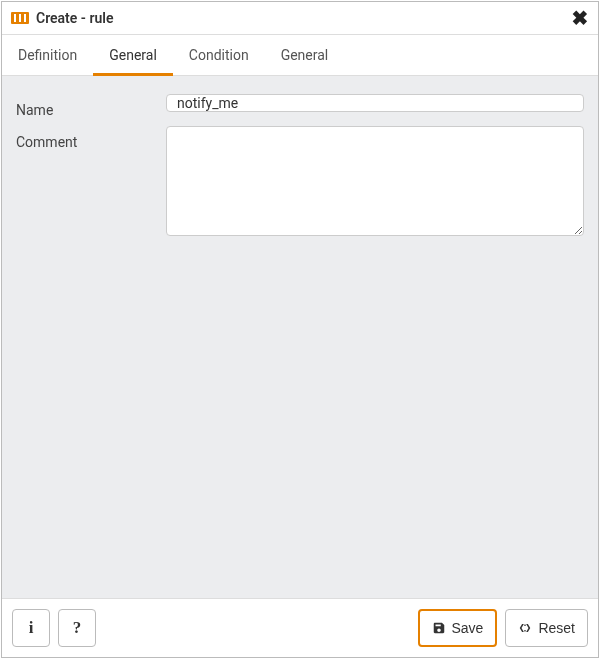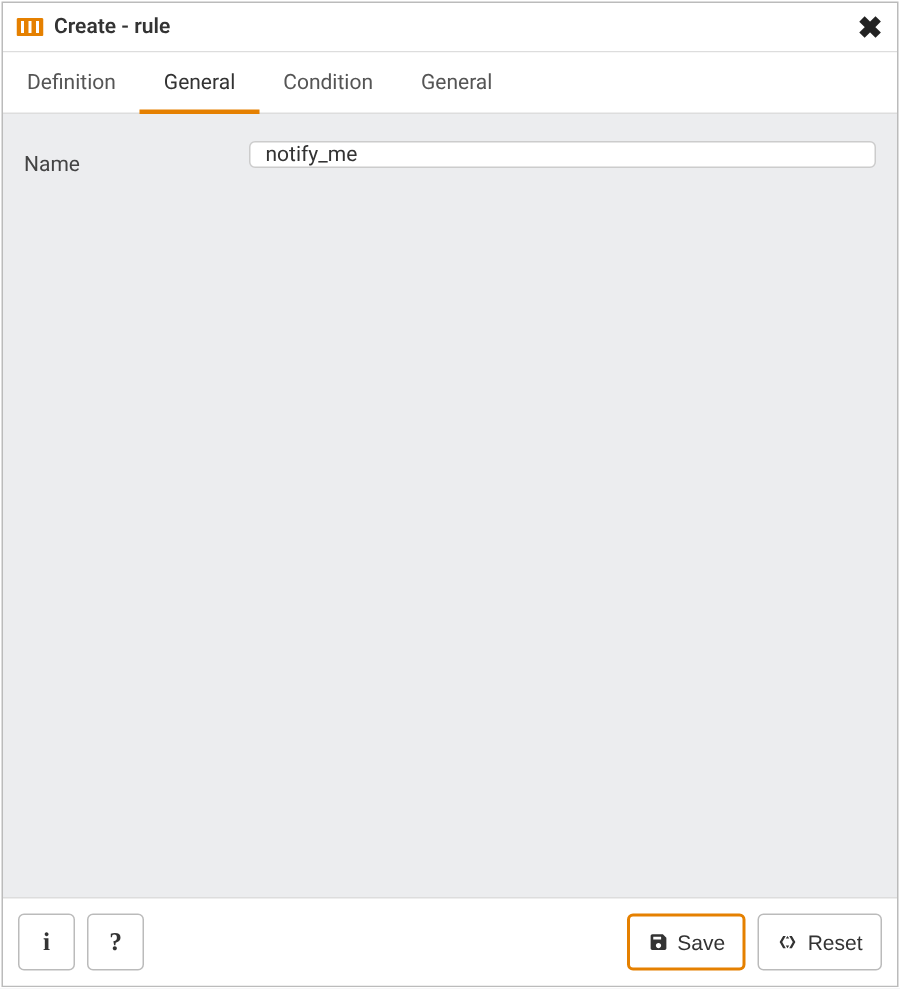--- a/index.html
+++ b/index.html
@@ -171,20 +171,26 @@
     <div class="tab"><span>General</span></div>
   </div>
 
   <div class="form-body">
     <div class="form-row">
       <div class="form-label">Name</div>
       <div class="form-control">
         <input class="input-text" type="text" value="notify_me" style="">
       </div>
     </div>
+    <div class="form-row">
+      <div class="form-label">Comment</div>
+      <div class="form-control">
+        <textarea class="input-textarea" style=""></textarea>
+      </div>
+    </div>
   </div>
 
   <div class="footer">
     <button class="btn btn-icon-only">
       <span>i</span>
     </button>
     <button class="btn btn-icon-only">
       <span>?</span>
     </button>
     <div class="footer-spacer"></div>

